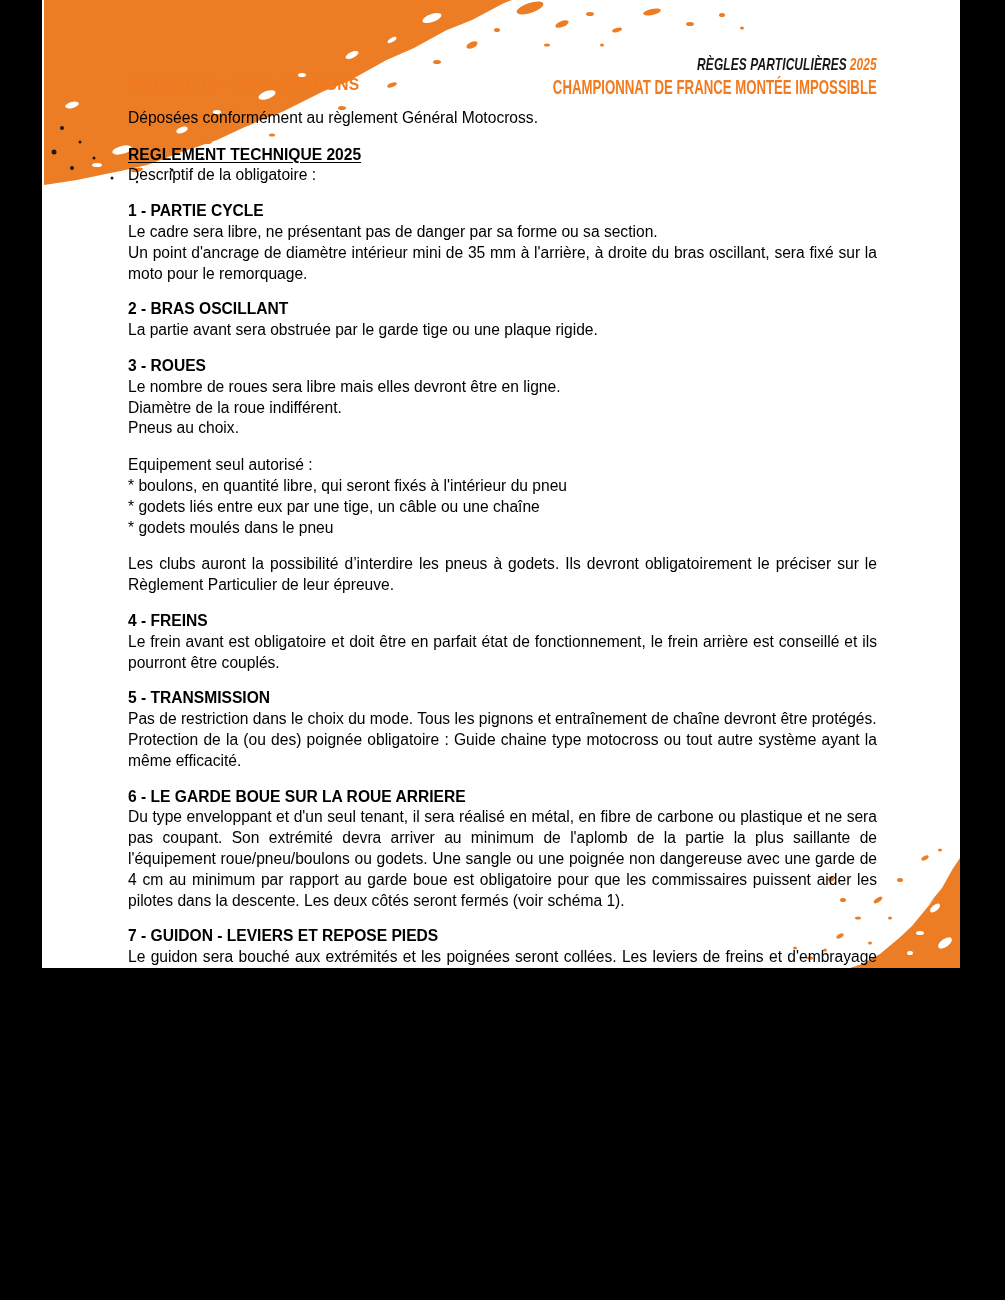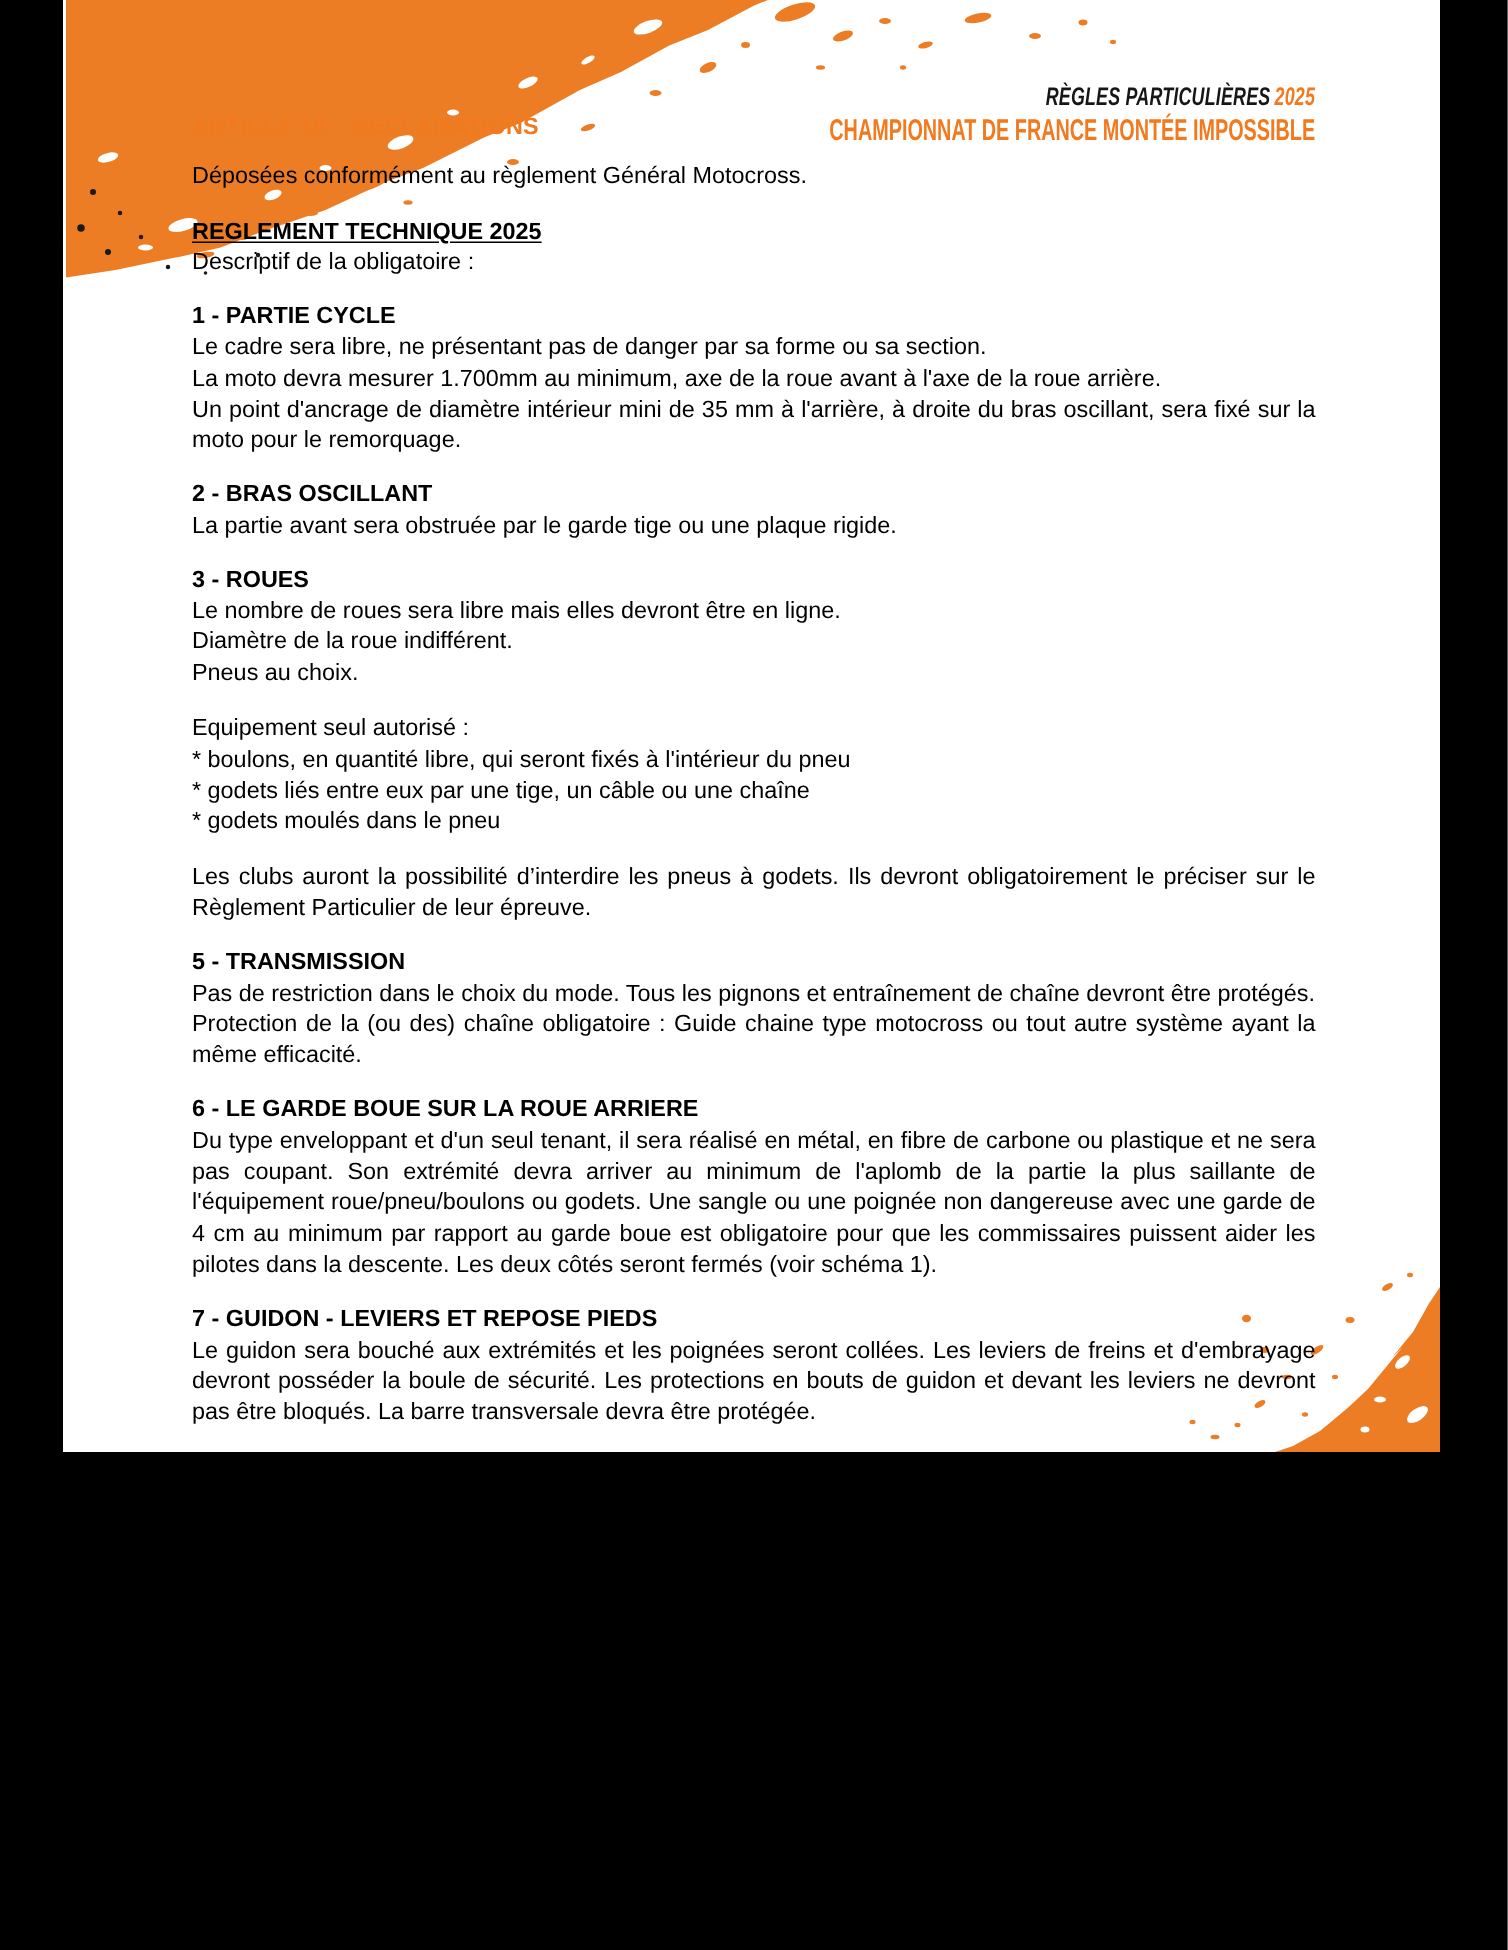--- a/index.html
+++ b/index.html
@@ -149,21 +149,20 @@
     <p class="deposees">Déposées conformément au règlement Général Motocross.</p>
 
     <h2 class="reglement-title">REGLEMENT TECHNIQUE 2025</h2>
     <p>Descriptif de la obligatoire :</p>
 
     <div class="sections">
   <section>
     <h2>1 - PARTIE CYCLE</h2>
     <div>
             <p>Le cadre sera libre, ne présentant pas de danger par sa forme ou sa section.</p>
-            <p>La moto devra mesurer 1.700mm au minimum, axe de la roue avant à l'axe de la roue arrière.</p>
             <p class="just">Un point d'ancrage de diamètre intérieur mini de 35 mm à l'arrière, à droite du bras oscillant, sera fixé sur la moto pour le remorquage.</p>
           </div>
   </section>
 
   <section>
     <h2>2 - BRAS OSCILLANT</h2>
     <div>
             <p>La partie avant sera obstruée par le garde tige ou une plaque rigide.</p>
           </div>
   </section>
@@ -175,26 +174,32 @@
             <p>Diamètre de la roue indifférent.</p>
             <p>Pneus au choix.</p>
             <p class="gap">Equipement seul autorisé :</p>
             <p>* boulons, en quantité libre, qui seront fixés à l'intérieur du pneu</p>
             <p>* godets liés entre eux par une tige, un câble ou une chaîne</p>
             <p>* godets moulés dans le pneu</p>
             <p class="just gap">Les clubs auront la possibilité d’interdire les pneus à godets. Ils devront obligatoirement le préciser sur le Règlement Particulier de leur épreuve.</p>
           </div>
   </section>
 
+  <section>
+    <h2>4 - FREINS</h2>
+    <div>
+            <p class="just">Le frein avant est obligatoire et doit être en parfait état de fonctionnement, le frein arrière est conseillé et ils pourront être couplés.</p>
+          </div>
+  </section>
 
   <section>
     <h2>5 - TRANSMISSION</h2>
     <div>
             <p class="just">Pas de restriction dans le choix du mode. Tous les pignons et entraînement de chaîne devront être protégés.</p>
-            <p class="just">Protection de la (ou des) chaîne obligatoire : Guide chaine type motocross ou tout autre système ayant la même efficacité.</p>
+            <p class="just">Protection de la (ou des) poignée obligatoire : Guide chaine type motocross ou tout autre système ayant la même efficacité.</p>
           </div>
   </section>
 
   <section>
     <h2>6 - LE GARDE BOUE SUR LA ROUE ARRIERE</h2>
     <div>
             <p class="just">Du type enveloppant et d'un seul tenant, il sera réalisé en métal, en fibre de carbone ou plastique et ne sera pas coupant. Son extrémité devra arriver au minimum de l'aplomb de la partie la plus saillante de l'équipement roue/pneu/boulons ou godets. Une sangle ou une poignée non dangereuse avec une garde de 4 cm au minimum par rapport au garde boue est obligatoire pour que les commissaires puissent aider les pilotes dans la descente. Les deux côtés seront fermés (voir schéma 1).</p>
           </div>
   </section>
 

